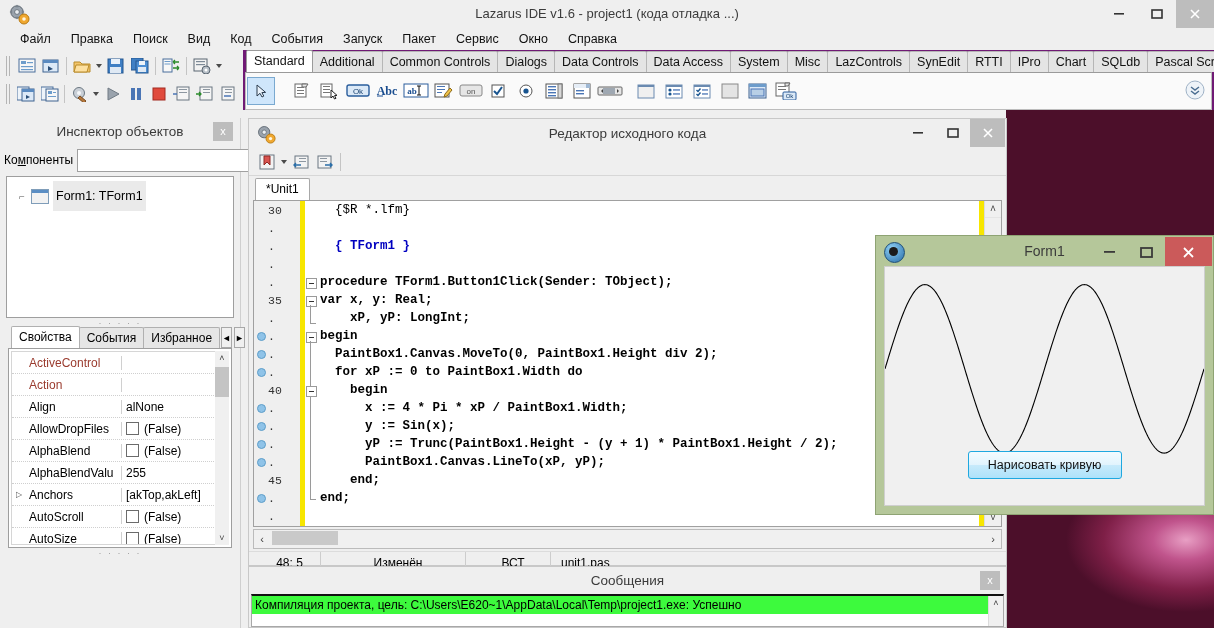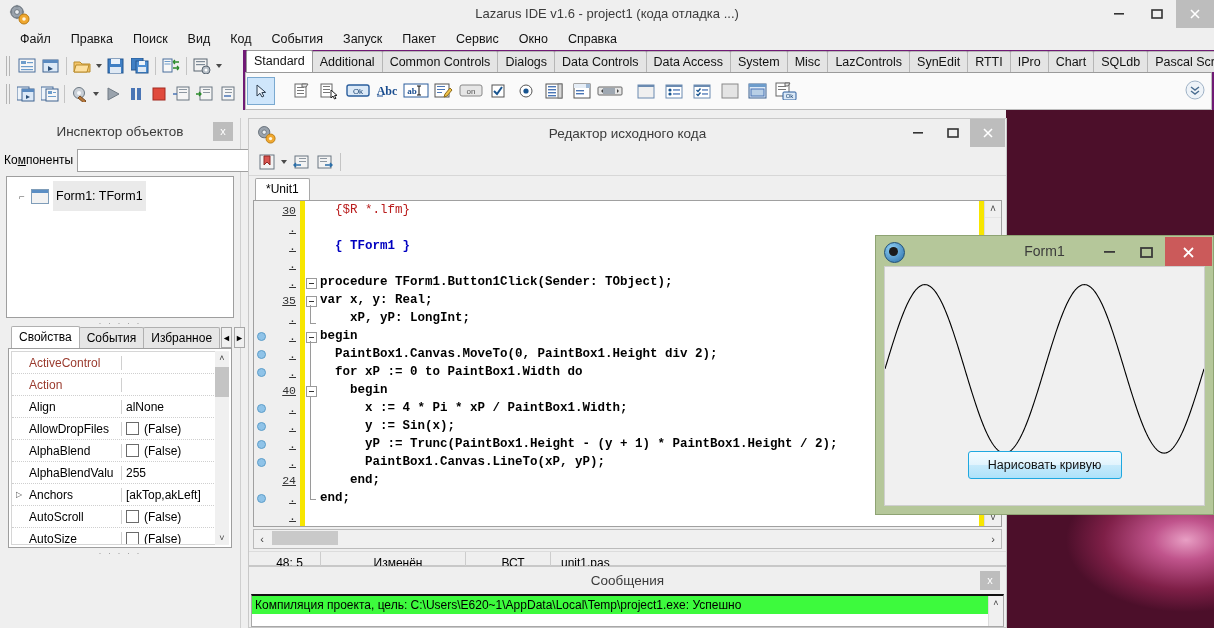--- a/index.html
+++ b/index.html
@@ -110,32 +110,32 @@
   #ed-toolbar{height:26px;display:flex;align-items:center;padding-left:6px;border-bottom:1px solid #d7d7d7;}
   #ed-tabs{display:flex;align-items:flex-end;height:22px;padding-left:6px;margin-top:2px;}
   .ed-tab{padding:3px 10px 4px;font-size:12px;background:#fff;border:1px solid #a8a8a8;border-bottom:none;
     border-radius:2px 2px 0 0;cursor:default;}
   #ed-code-wrap{margin:0 4px;border:1px solid #a0a0a0;background:#fff;height:325px;position:relative;
     display:flex;overflow:hidden;}
   #gutter{width:46px;background:#efefef;flex:none;position:relative;}
   .gline{height:18px;display:flex;align-items:center;font-family:"Liberation Mono",monospace;font-size:11.5px;}
   .gbreak{width:14px;display:flex;align-items:center;justify-content:center;}
   .gdot{width:7px;height:7px;border-radius:50%;background:#8fc3e8;border:1px solid #5e9ec9;}
-  .gnum{width:32px;text-align:right;padding-right:4px;color:#333;box-sizing:border-box;text-decoration:underline;}
+  .gnum{width:32px;padding-right:4px;color:#333;box-sizing:border-box;}
   #gbar{width:5px;background:#f7e600;flex:none;}
   #fold{width:13px;background:#fff;flex:none;position:relative;}
   .fbox{position:absolute;width:9px;height:9px;border:1px solid #9a9a9a;background:#fff;left:1px;}
   .fbox:after{content:"";position:absolute;left:1.5px;top:3.5px;width:5px;height:1px;background:#333;}
   .fvline{position:absolute;left:5px;width:1px;background:#9a9a9a;}
   .fend{position:absolute;left:5px;width:6px;height:1px;background:#9a9a9a;}
   #code{flex:1;background:#fff;font-family:"Liberation Mono",monospace;font-size:12.5px;
     padding-left:2px;overflow:hidden;position:relative;}
   .cline{height:18px;line-height:18px;white-space:pre;}
   .k{color:#000;font-weight:bold;}
-  .cmt{color:#b91c1c;}
+  .cmt{color:#000000;}
   .cmt2{color:#0000c0;font-weight:bold;}
   #code-right-bar{position:absolute;right:16px;top:0;width:6px;bottom:0;background:#f7e600;}
   #code-vscroll{position:absolute;right:0;top:0;width:16px;bottom:0;background:#f0f0f0;border-left:1px solid #dcdcdc;}
   #code-vscroll .sup,#code-vscroll .sdn{height:16px;display:flex;align-items:center;justify-content:center;font-size:10px;color:#444;}
   #code-vscroll .sup{border-bottom:1px solid #e5e5e5;}
   #code-vscroll .sdn{position:absolute;bottom:0;width:16px;}
   #ed-hscroll{margin:2px 4px 0;height:18px;border:1px solid #bbb;background:#f0f0f0;display:flex;align-items:center;position:relative;}
   #ed-hscroll .hl,#ed-hscroll .hr{width:16px;text-align:center;font-size:11px;color:#444;cursor:default;}
   #ed-hscroll .hthumb{position:absolute;left:18px;top:1px;width:66px;height:14px;background:#c9c9c9;}
   #ed-status{height:22px;display:flex;align-items:center;font-size:12px;margin-top:2px;border-top:1px solid #dcdcdc;}
@@ -767,21 +767,21 @@
           <span class="gnum">.</span>
         </div>
       <div class="gline">
           <span class="gbreak">
             <span class="gdot"></span>
           </span>
           <span class="gnum">.</span>
         </div>
       <div class="gline">
           <span class="gbreak"></span>
-          <span class="gnum">24</span>
+          <span class="gnum">45</span>
         </div>
       <div class="gline">
           <span class="gbreak">
             <span class="gdot"></span>
           </span>
           <span class="gnum">.</span>
         </div>
       <div class="gline">
           <span class="gbreak"></span>
           <span class="gnum">.</span>

